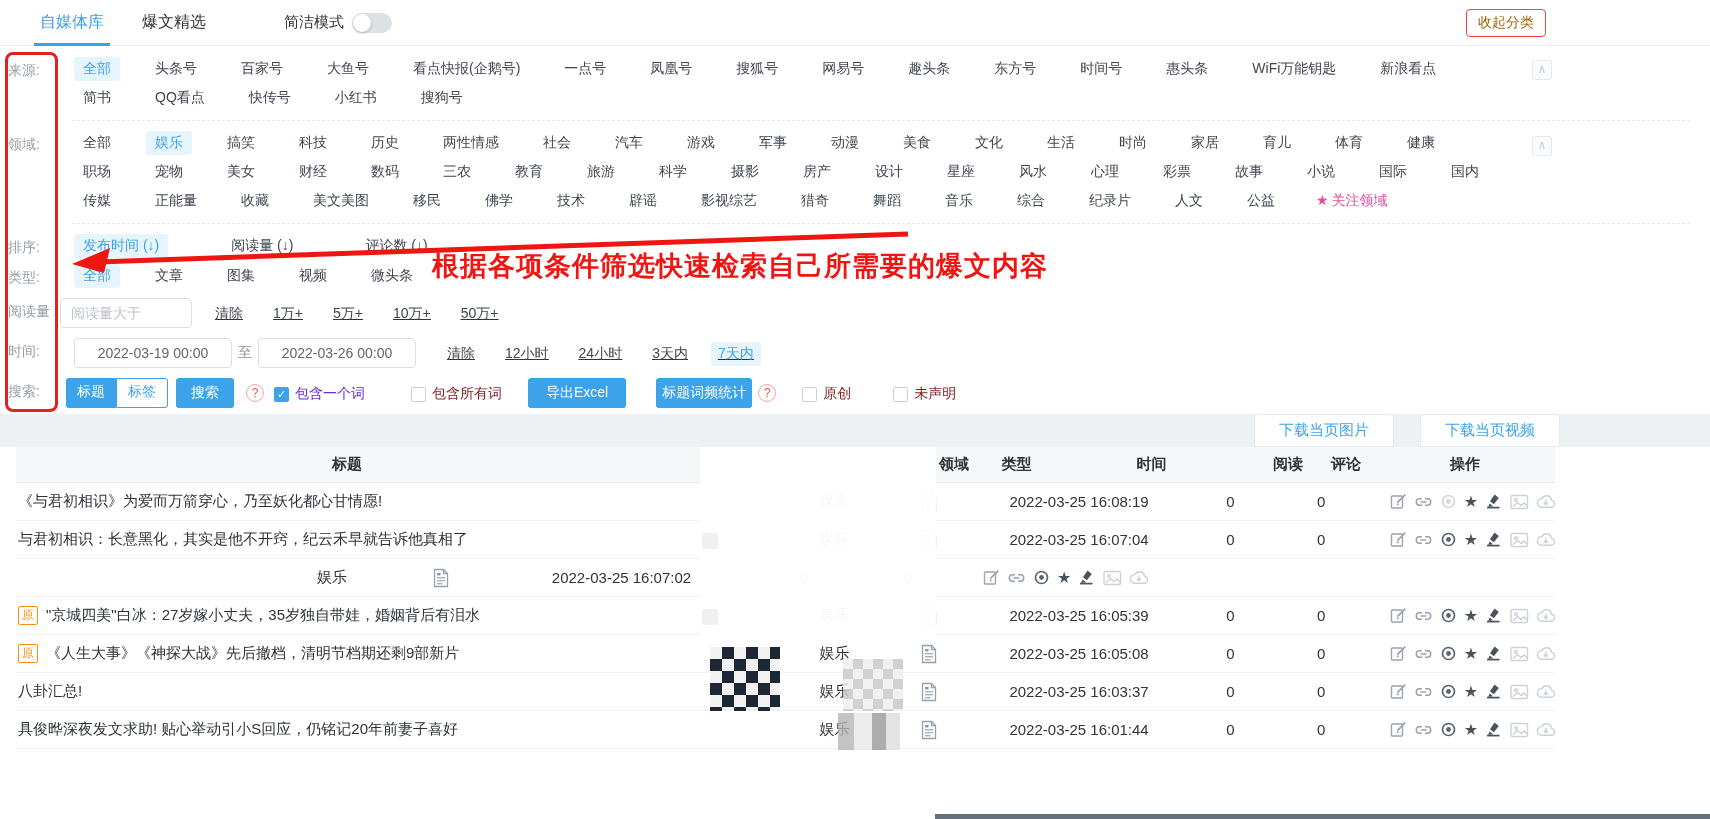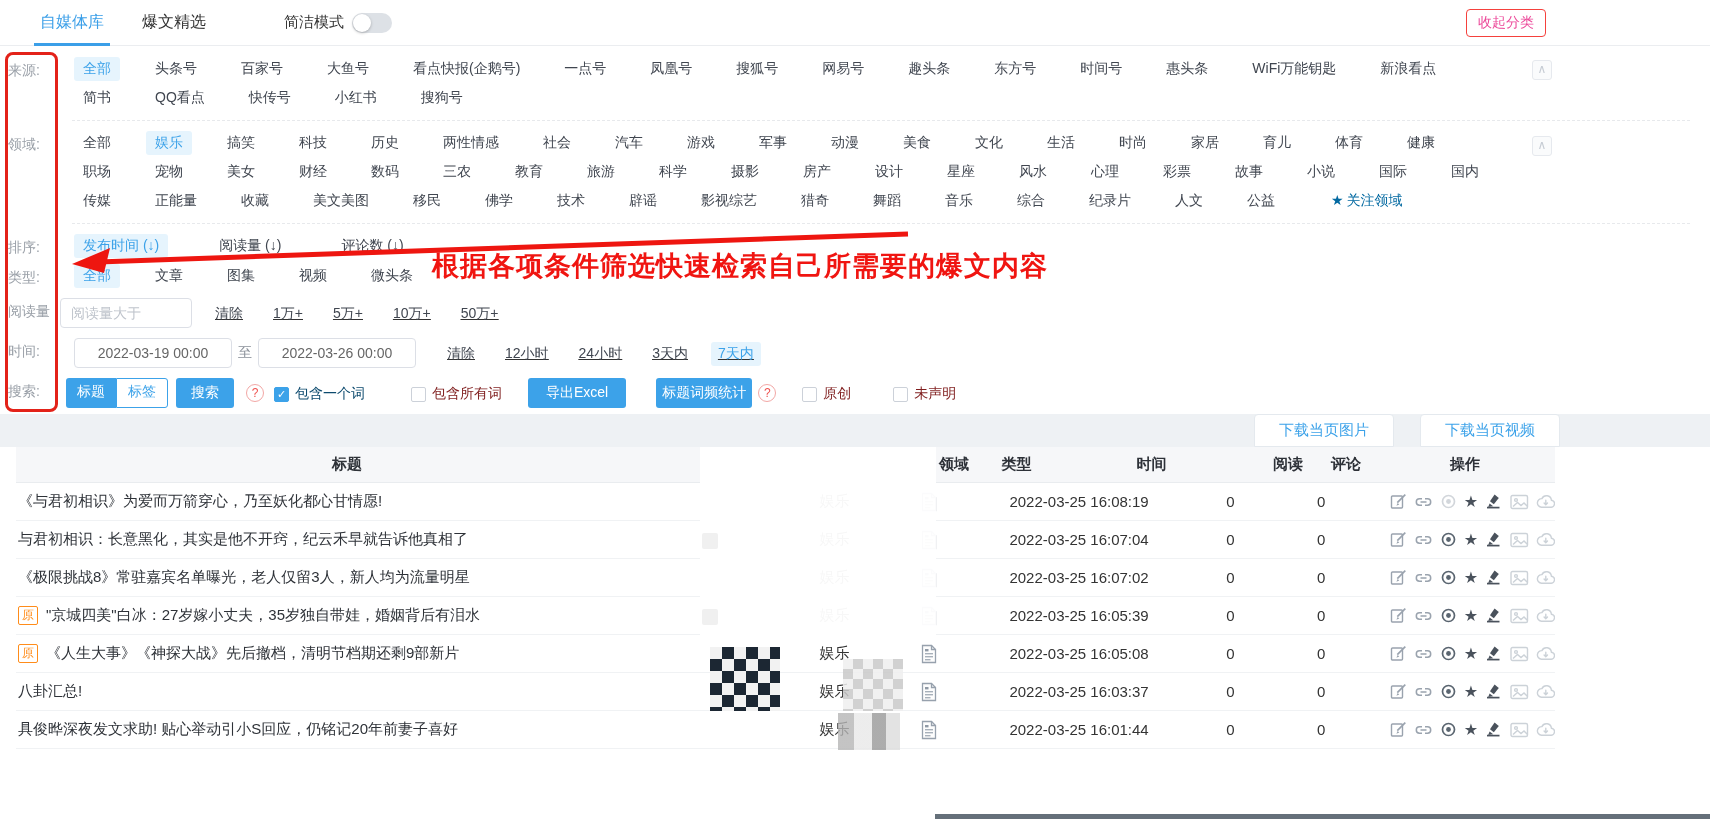--- a/index.html
+++ b/index.html
@@ -10,30 +10,30 @@
   }
   
   .topbar { height:46px; border-bottom:1px solid #ebedf0; display:flex; align-items:center; position:relative; }
   .tab { font-size:16px; cursor:pointer; position:relative; }
   .tab-lib { margin-left:40px; color:#3b9fe8; }
   .tab-lib::after { content:""; position:absolute; left:-6px; right:-6px; bottom:-13px; height:3px; background:#3b9fe8; }
   .tab-hot { margin-left:38px; color:#333; }
   .simple-mode { margin-left:78px; display:flex; align-items:center; gap:8px; font-size:15px; }
   .toggle { width:40px; height:20px; border-radius:11px; background:#dde1e6; position:relative; cursor:pointer; }
   .toggle .knob { position:absolute; left:1px; top:1px; width:18px; height:18px; border-radius:50%; background:#fff; box-shadow:0 1px 3px rgba(0,0,0,.25); }
-  .collapse-btn { position:absolute; right:164px; top:9px; color:#ec4899; border:1px solid #f5413d; border-radius:4px; padding:4px 11px; font-size:14px; cursor:pointer; background:#fff; }
+  .collapse-btn { position:absolute; right:164px; top:9px; color:#a16207; border:1px solid #f5413d; border-radius:4px; padding:4px 11px; font-size:14px; cursor:pointer; background:#fff; }
   
   .filter-panel { position:relative; padding-top:8px; height:368px; }
   .frow { display:flex; align-items:flex-start; padding:3px 0; }
   .flabel { width:52px; margin-left:8px; color:#9aa0a8; flex:none; padding-top:5px; white-space:nowrap; }
   .chips-wrap { flex:1; display:flex; flex-wrap:wrap; column-gap:26px; row-gap:5px; padding-left:14px; max-width:1440px; align-items:center; }
   .chip { padding:3px 9px; border-radius:3px; cursor:pointer; white-space:nowrap; color:#404650; }
   .chip.sel { background:#e6f4fd; color:#3ca2e9; }
   .sep { border-top:1px dashed #e7e9ec; margin:7px 20px 7px 72px; }
-  .follow-link { color:#0369a1; cursor:pointer; white-space:nowrap; margin-left:21px; }
+  .follow-link { color:#ec4899; cursor:pointer; white-space:nowrap; margin-left:6px; }
   .follow-link .fstar { margin-right:3px; }
   .caret { position:absolute; right:158px; width:20px; height:20px; border:1px solid #e6e9ee; background:#fafbfc; color:#c6ccd4; text-align:center; line-height:17px; font-size:12px; border-radius:3px; cursor:pointer; }
   .caret-source { top:14px; } .caret-field { top:90px; }
   .inp { border:1px solid #dcdfe6; border-radius:4px; height:30px; padding:0 10px; color:#666; font-size:14px; font-family:inherit; outline:none; background:#fff; }
   .inp::placeholder { color:#bfc4cc; }
   .read-input { width:132px; }
   .opt { color:#404650; cursor:pointer; white-space:nowrap; padding:3px 7px; border-radius:3px; }
   .opt.sel { background:#e6f4fd; color:#3ca2e9; }
   .inline-opts { display:flex; align-items:center; column-gap:16px; padding-top:4px; margin-left:16px;text-decoration:underline; }
   .time-input { width:158px; margin-left:14px; text-align:center; }
@@ -43,21 +43,21 @@
   .seg { display:flex; margin-left:6px; height:30px; }
   .seg-title { background:#3ca2e9; color:#fff; padding:5px 11px; border-radius:3px 0 0 3px; cursor:pointer; }
   .seg-tag { border:1px solid #3ca2e9; color:#3ca2e9; background:#fff; padding:4px 11px; border-radius:0 3px 3px 0; cursor:pointer; }
   .btn-blue { background:#3ca2e9; color:#fff; border:none; border-radius:3px; padding:6px 15px; font-size:14px; font-family:inherit; cursor:pointer; height:30px; }
   .search-btn { margin-left:8px; }
   .qmark { width:18px; height:18px; border:1px solid #f2a7a5; color:#ef5350; border-radius:50%; font-size:12px; display:inline-flex; align-items:center; justify-content:center; margin-left:12px; cursor:pointer; flex:none; margin-top:6px; }
   .cb { width:15px; height:15px; border:1px solid #ccd1d9; border-radius:2px; background:#fff; display:inline-block; flex:none; cursor:pointer; position:relative; }
   .cb.on { background:#3ca2e9; border-color:#3ca2e9; }
   .cb.on::after { content:"✓"; color:#fff; font-size:11px; position:absolute; left:2px; top:0px; }
   .cb-group { display:flex; align-items:center; gap:6px; margin-top:7px; cursor:pointer; }
-  .lbl-blue { color:#0c4a6e; } .lbl-gray { color:#7f1d1d; }
+  .lbl-blue { color:#6d28d9; } .lbl-gray { color:#7f1d1d; }
   .ml10{margin-left:10px;} .ml46{margin-left:46px;} .ml26{margin-left:26px;} .ml42{margin-left:42px;}
   .export-btn{ margin-left:26px; padding:6px 18px;} .freq-btn{ margin-left:30px; padding:6px 6px;}
   
   .red-box { position:absolute; left:5px; top:6px; width:53px; height:360px; border:3px solid #e32219; border-radius:8px; pointer-events:none; }
   .annotation { position:absolute; left:432px; top:202px; color:#f01511; font-size:27px; font-weight:bold; letter-spacing:1px; pointer-events:none; white-space:nowrap; }
   .arrow-svg { position:absolute; left:70px; top:178px; pointer-events:none; }
   
   .gray-strip { height:33px; background:#eef1f4; position:relative; }
   .dl-wrap { position:absolute; right:150px; bottom:0; display:flex; gap:26px; }
   .dl-btn { background:#fff; color:#3ca2e9; border:1px solid #e4e9ee; border-radius:4px 4px 0 0; padding:6px 24px; font-size:15px; cursor:pointer; }
@@ -197,21 +197,21 @@
         <span class="chip">公益</span>
         <span class="follow-link"><span class="fstar">★</span><span>关注领域</span></span>
       </div>
   </div>
   <span class="caret caret-field">∧</span>
 
   <div class="sep"></div>
 
   <div class="frow">
     <span class="flabel">排序:</span>
-    <div class="chips-wrap" style="column-gap:42px;">
+    <div class="chips-wrap" style="column-gap:54px;">
         <span class="chip sel">发布时间 (↓)</span>
         <span class="chip">阅读量 (↓)</span>
         <span class="chip">评论数 (↓)</span>
       </div>
   </div>
 
   <div class="frow">
     <span class="flabel">类型:</span>
     <div class="chips-wrap">
         <span class="chip sel">全部</span>
@@ -428,23 +428,20 @@
           </span>
           <span class="icon-btn">
             <svg class="ai" width="19" height="15" viewBox="0 0 19 15" fill="none" stroke="#ccd2d8" stroke-width="1.4">
               <path d="M5.5 13.2a4.3 4.3 0 0 1 .4-8.6 5 5 0 0 1 9.5 1.6 3.2 3.2 0 0 1-.8 7z"></path>
               <path d="M9.8 6.3v4.4M8.1 9l1.7 1.8L11.5 9" stroke-linecap="round"></path>
             </svg>
           </span>
         </div>
       </div>
       <div class="trow">
-        <div class="c-title">
-          <span>《极限挑战8》常驻嘉宾名单曝光，老人仅留3人，新人均为流量明星</span>
-        </div>
         <div class="c-acct"></div>
         <div class="c-field">娱乐</div>
         <div class="c-type">
           <svg width="18" height="20" viewBox="0 0 18 20">
             <path d="M2.5 1.5h9l4 4v13h-13z" stroke="#97a1ad" stroke-width="1.3" fill="#fdfdfd"></path>
             <path d="M11.5 1.5v4h4" stroke="#97a1ad" stroke-width="1.3" fill="none"></path>
             <rect x="5" y="5" width="3.5" height="2.4" fill="#8f99a5"></rect>
             <rect x="5" y="9" width="8" height="1.4" fill="#a7b0ba"></rect>
             <rect x="5" y="12" width="8" height="1.4" fill="#a7b0ba"></rect>
             <rect x="5" y="15" width="5.5" height="1.4" fill="#a7b0ba"></rect>

